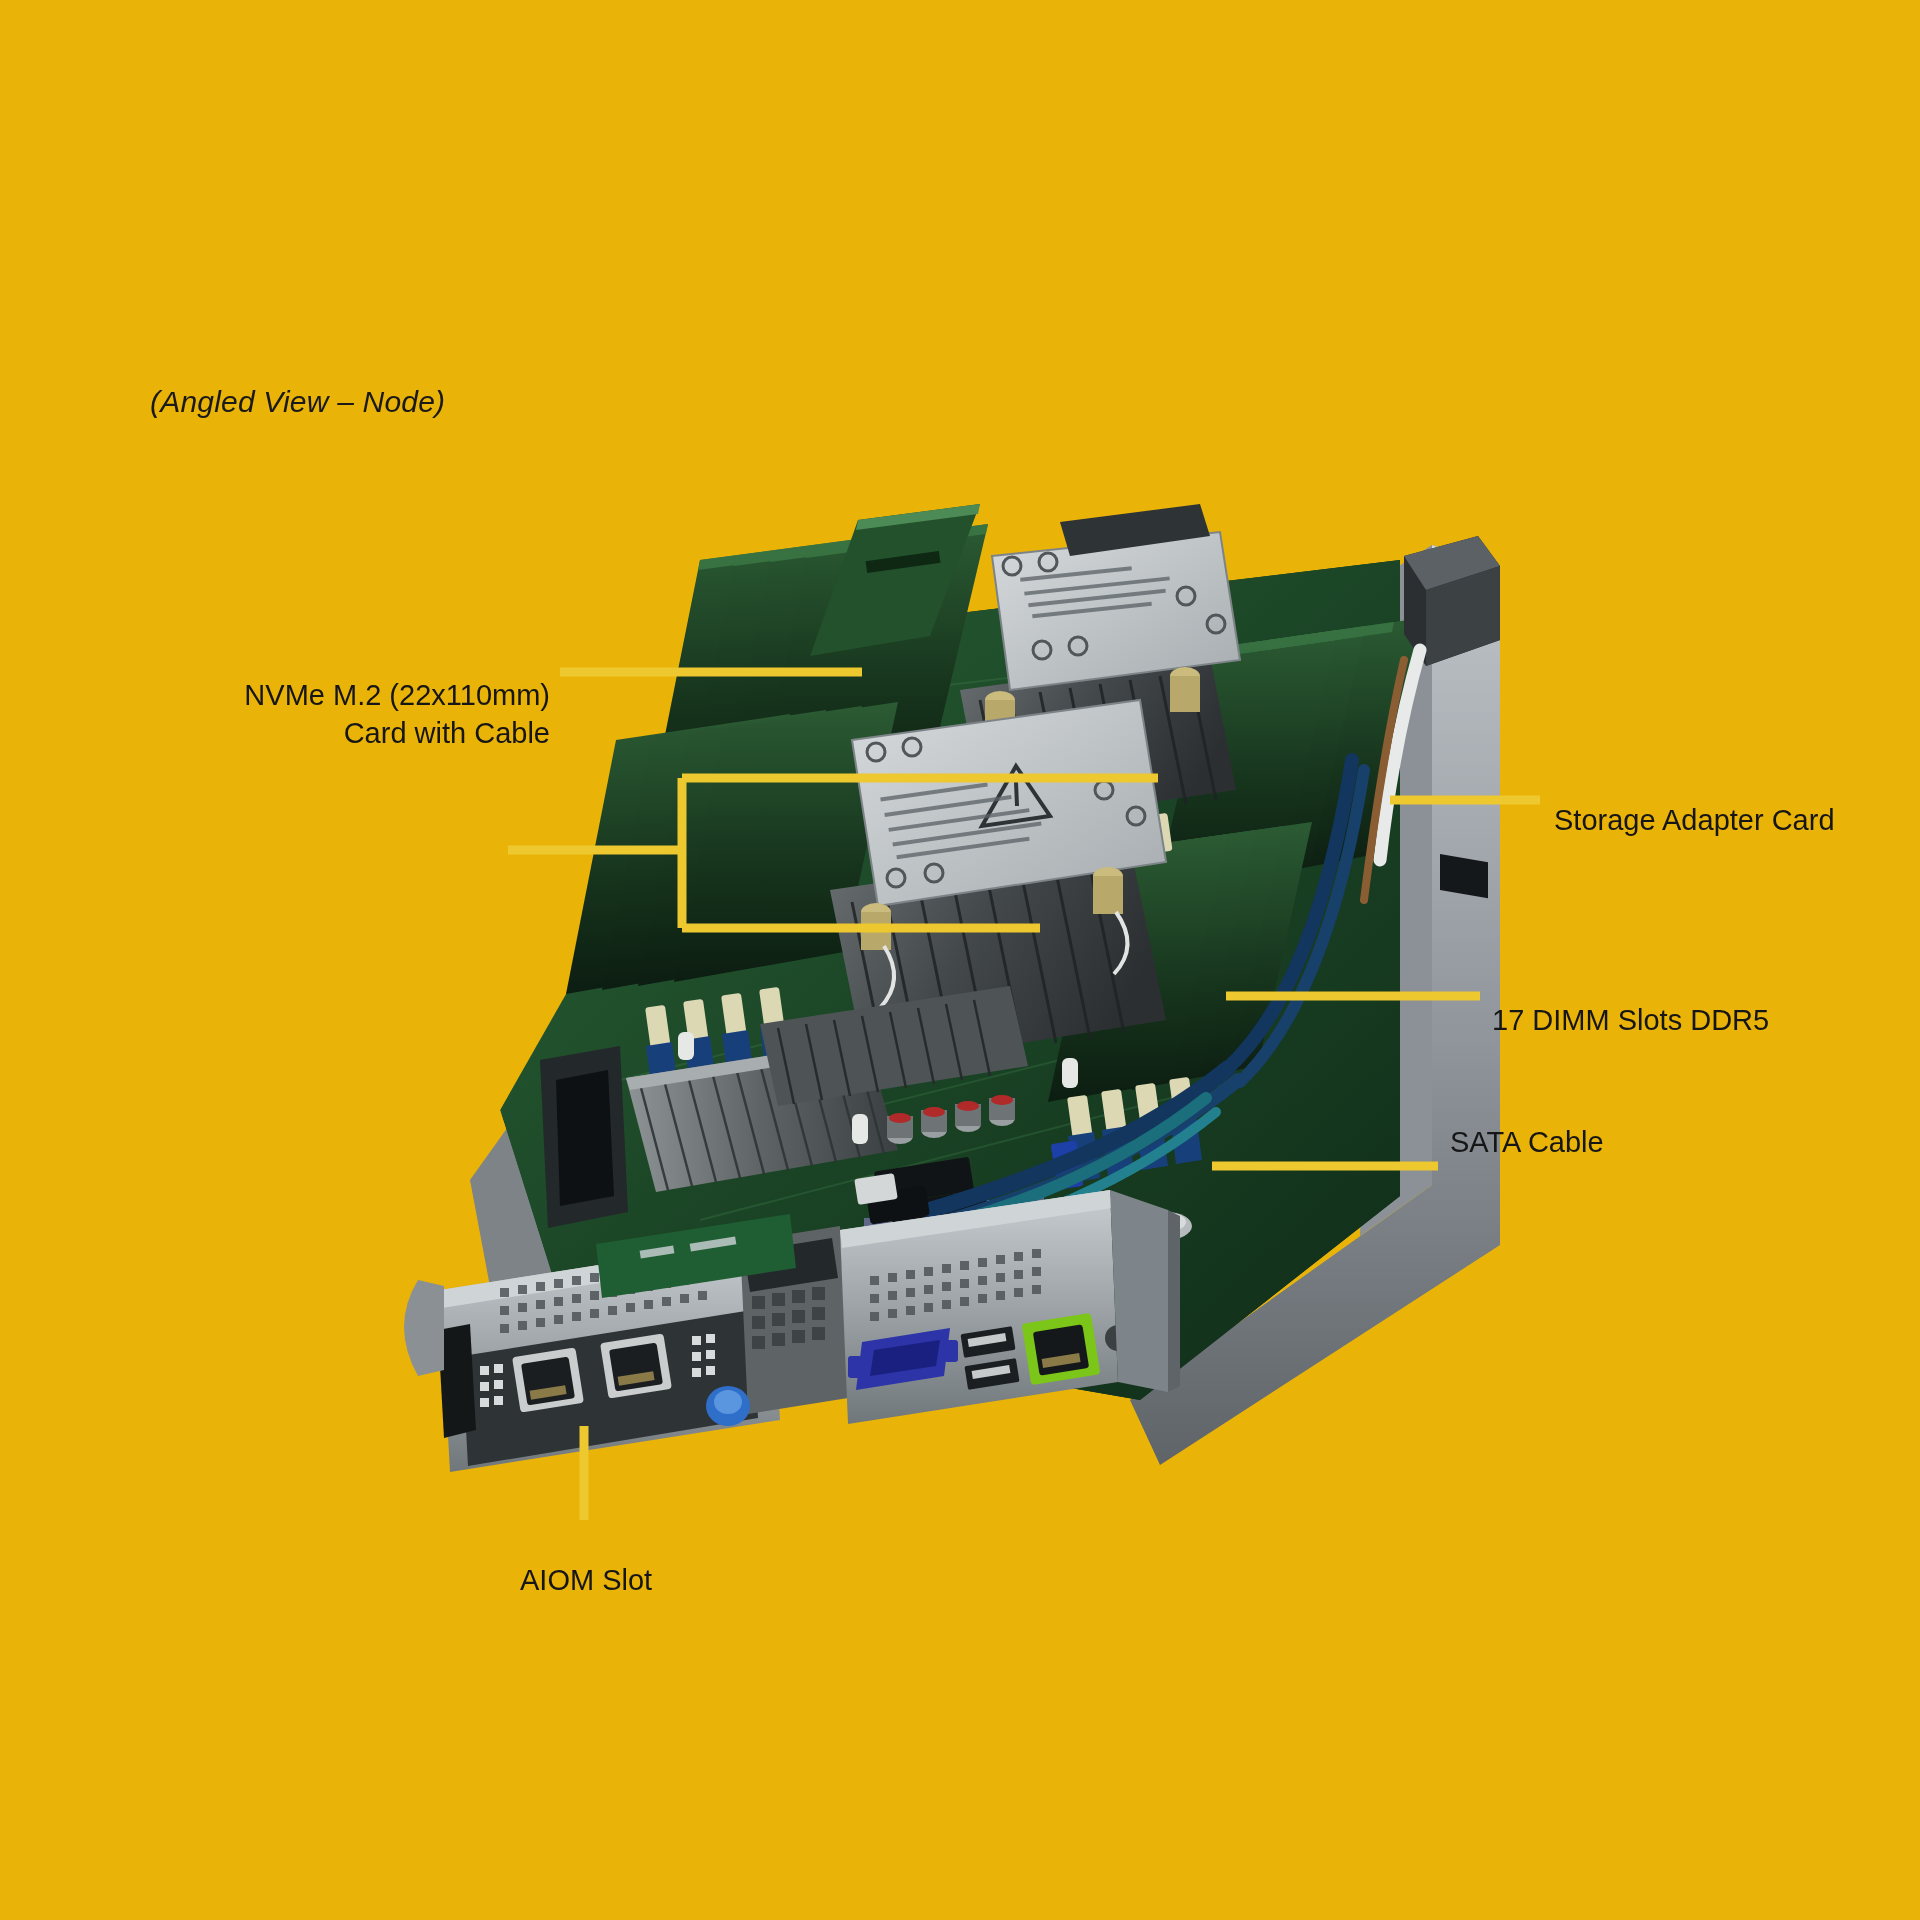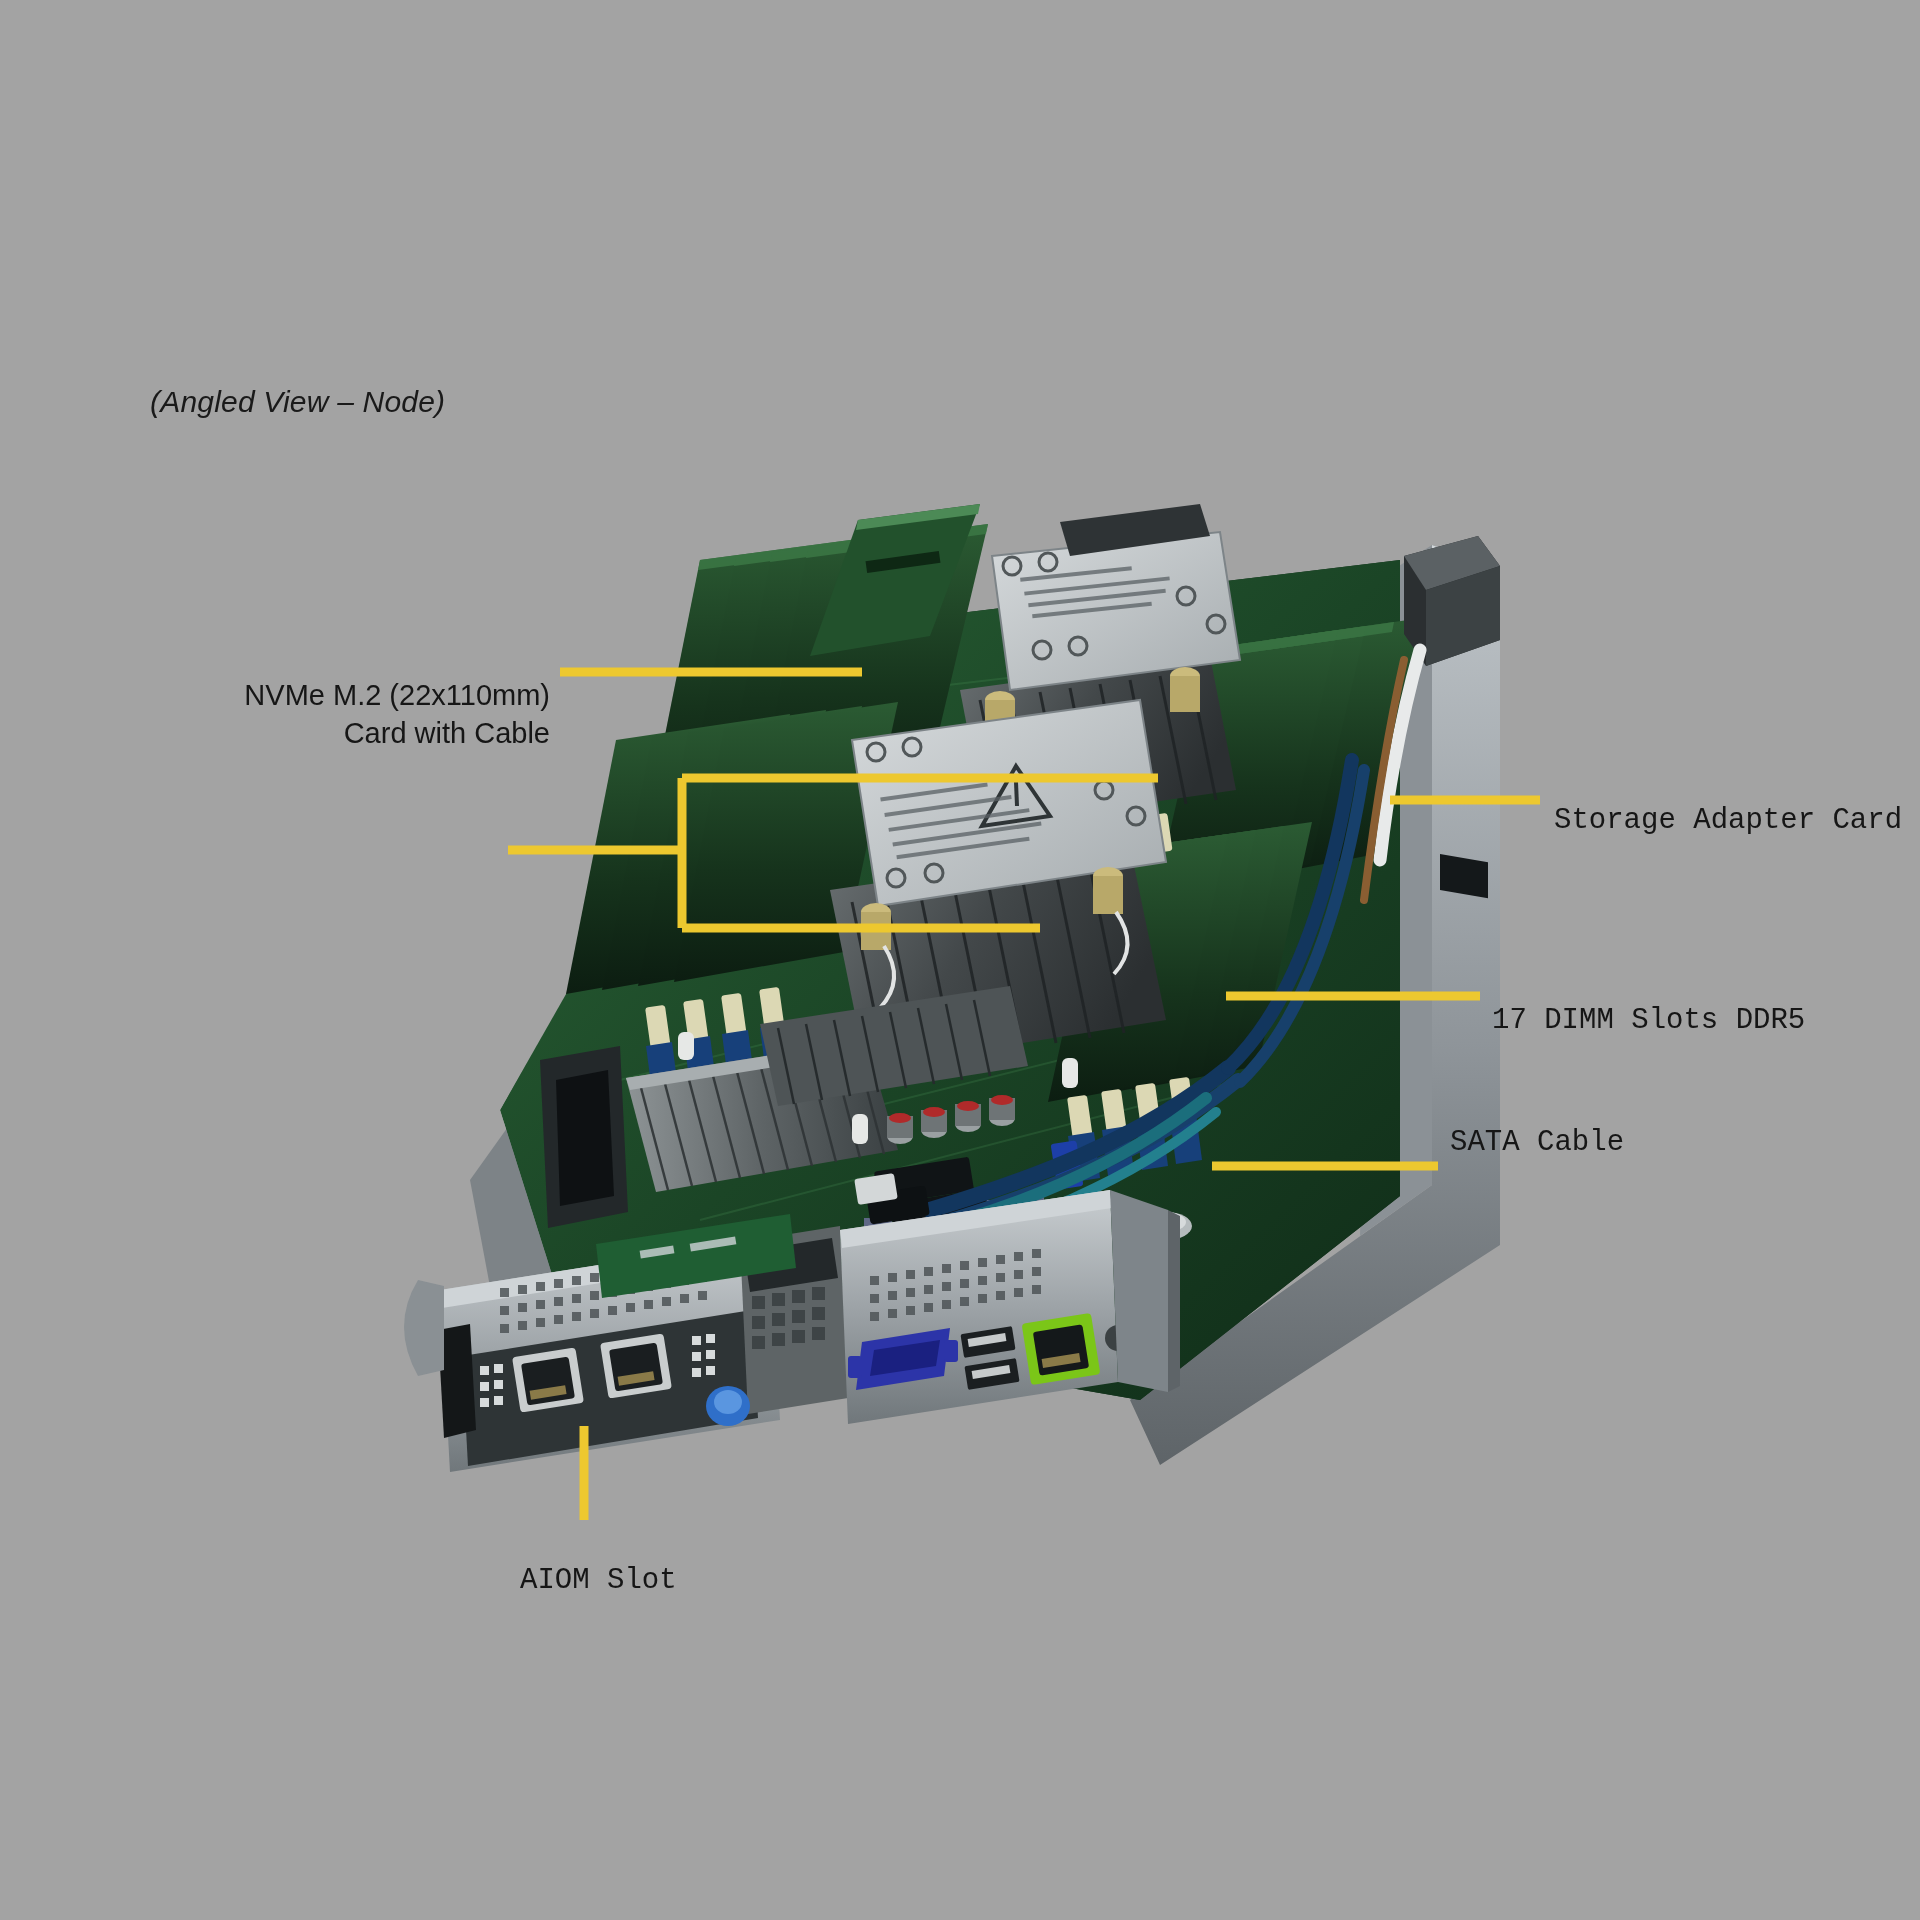--- a/index.html
+++ b/index.html
@@ -4,21 +4,21 @@
 <style>
   html, body {
     margin: 0;
     padding: 0;
     background: #ffffff;
   }
   #stage {
     position: relative;
     width: 1920px;
     height: 1920px;
-    background: #a3a3a3;
+    background: #eab308;
     font-family: "Liberation Sans", sans-serif;
     overflow: hidden;
   }
 
   
   #view-caption {
     position: absolute;
     left: 150px;
     top: 385px;
     font-size: 30px;
@@ -31,21 +31,21 @@
   
   .callout {
     position: absolute;
     font-size: 29px;
     line-height: 1.30;
     color: #161616;
     white-space: nowrap;
     margin-top: 32px;
   }
   .callout.right-align { text-align: right; }
-  .callout.left-align  { text-align: center; font-family: Liberation Mono, monospace; }
+  .callout.left-align  { text-align: center; }
   .callout sup {
     font-size: 0.62em;
     vertical-align: super;
     line-height: 0;
   }
   .reg {
     font-size: 0.66em;
     vertical-align: super;
     line-height: 0;
   }

